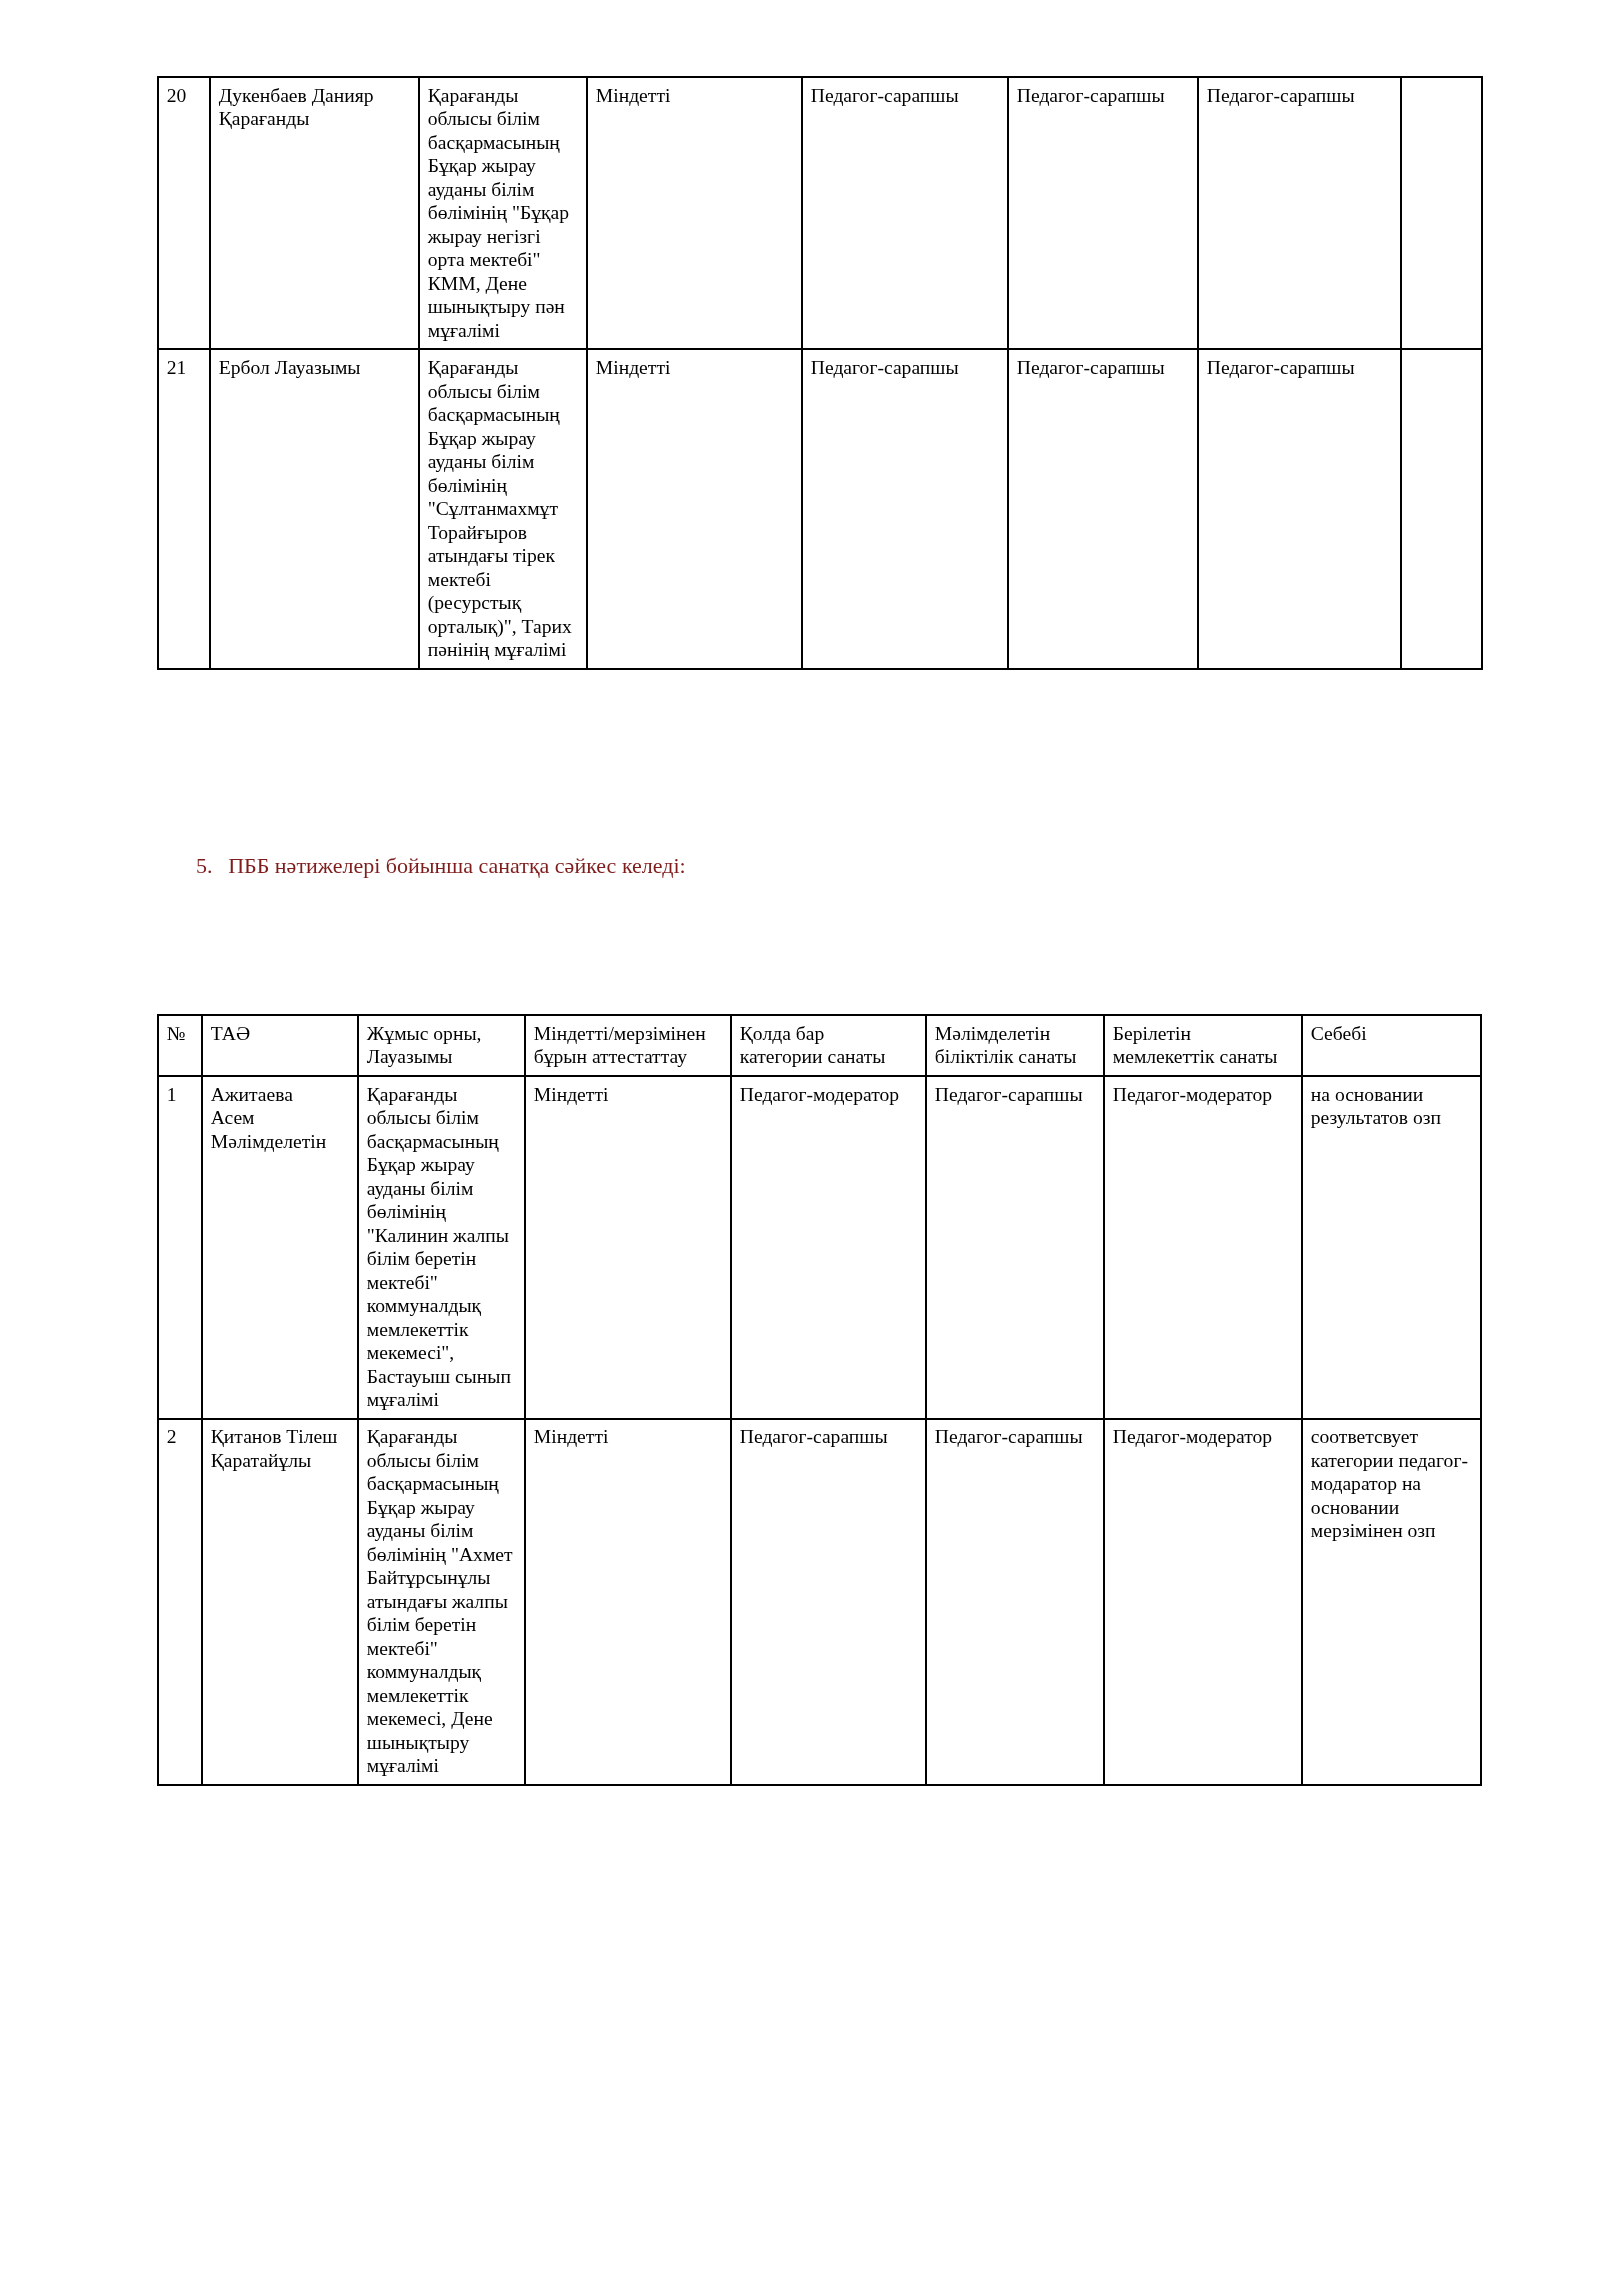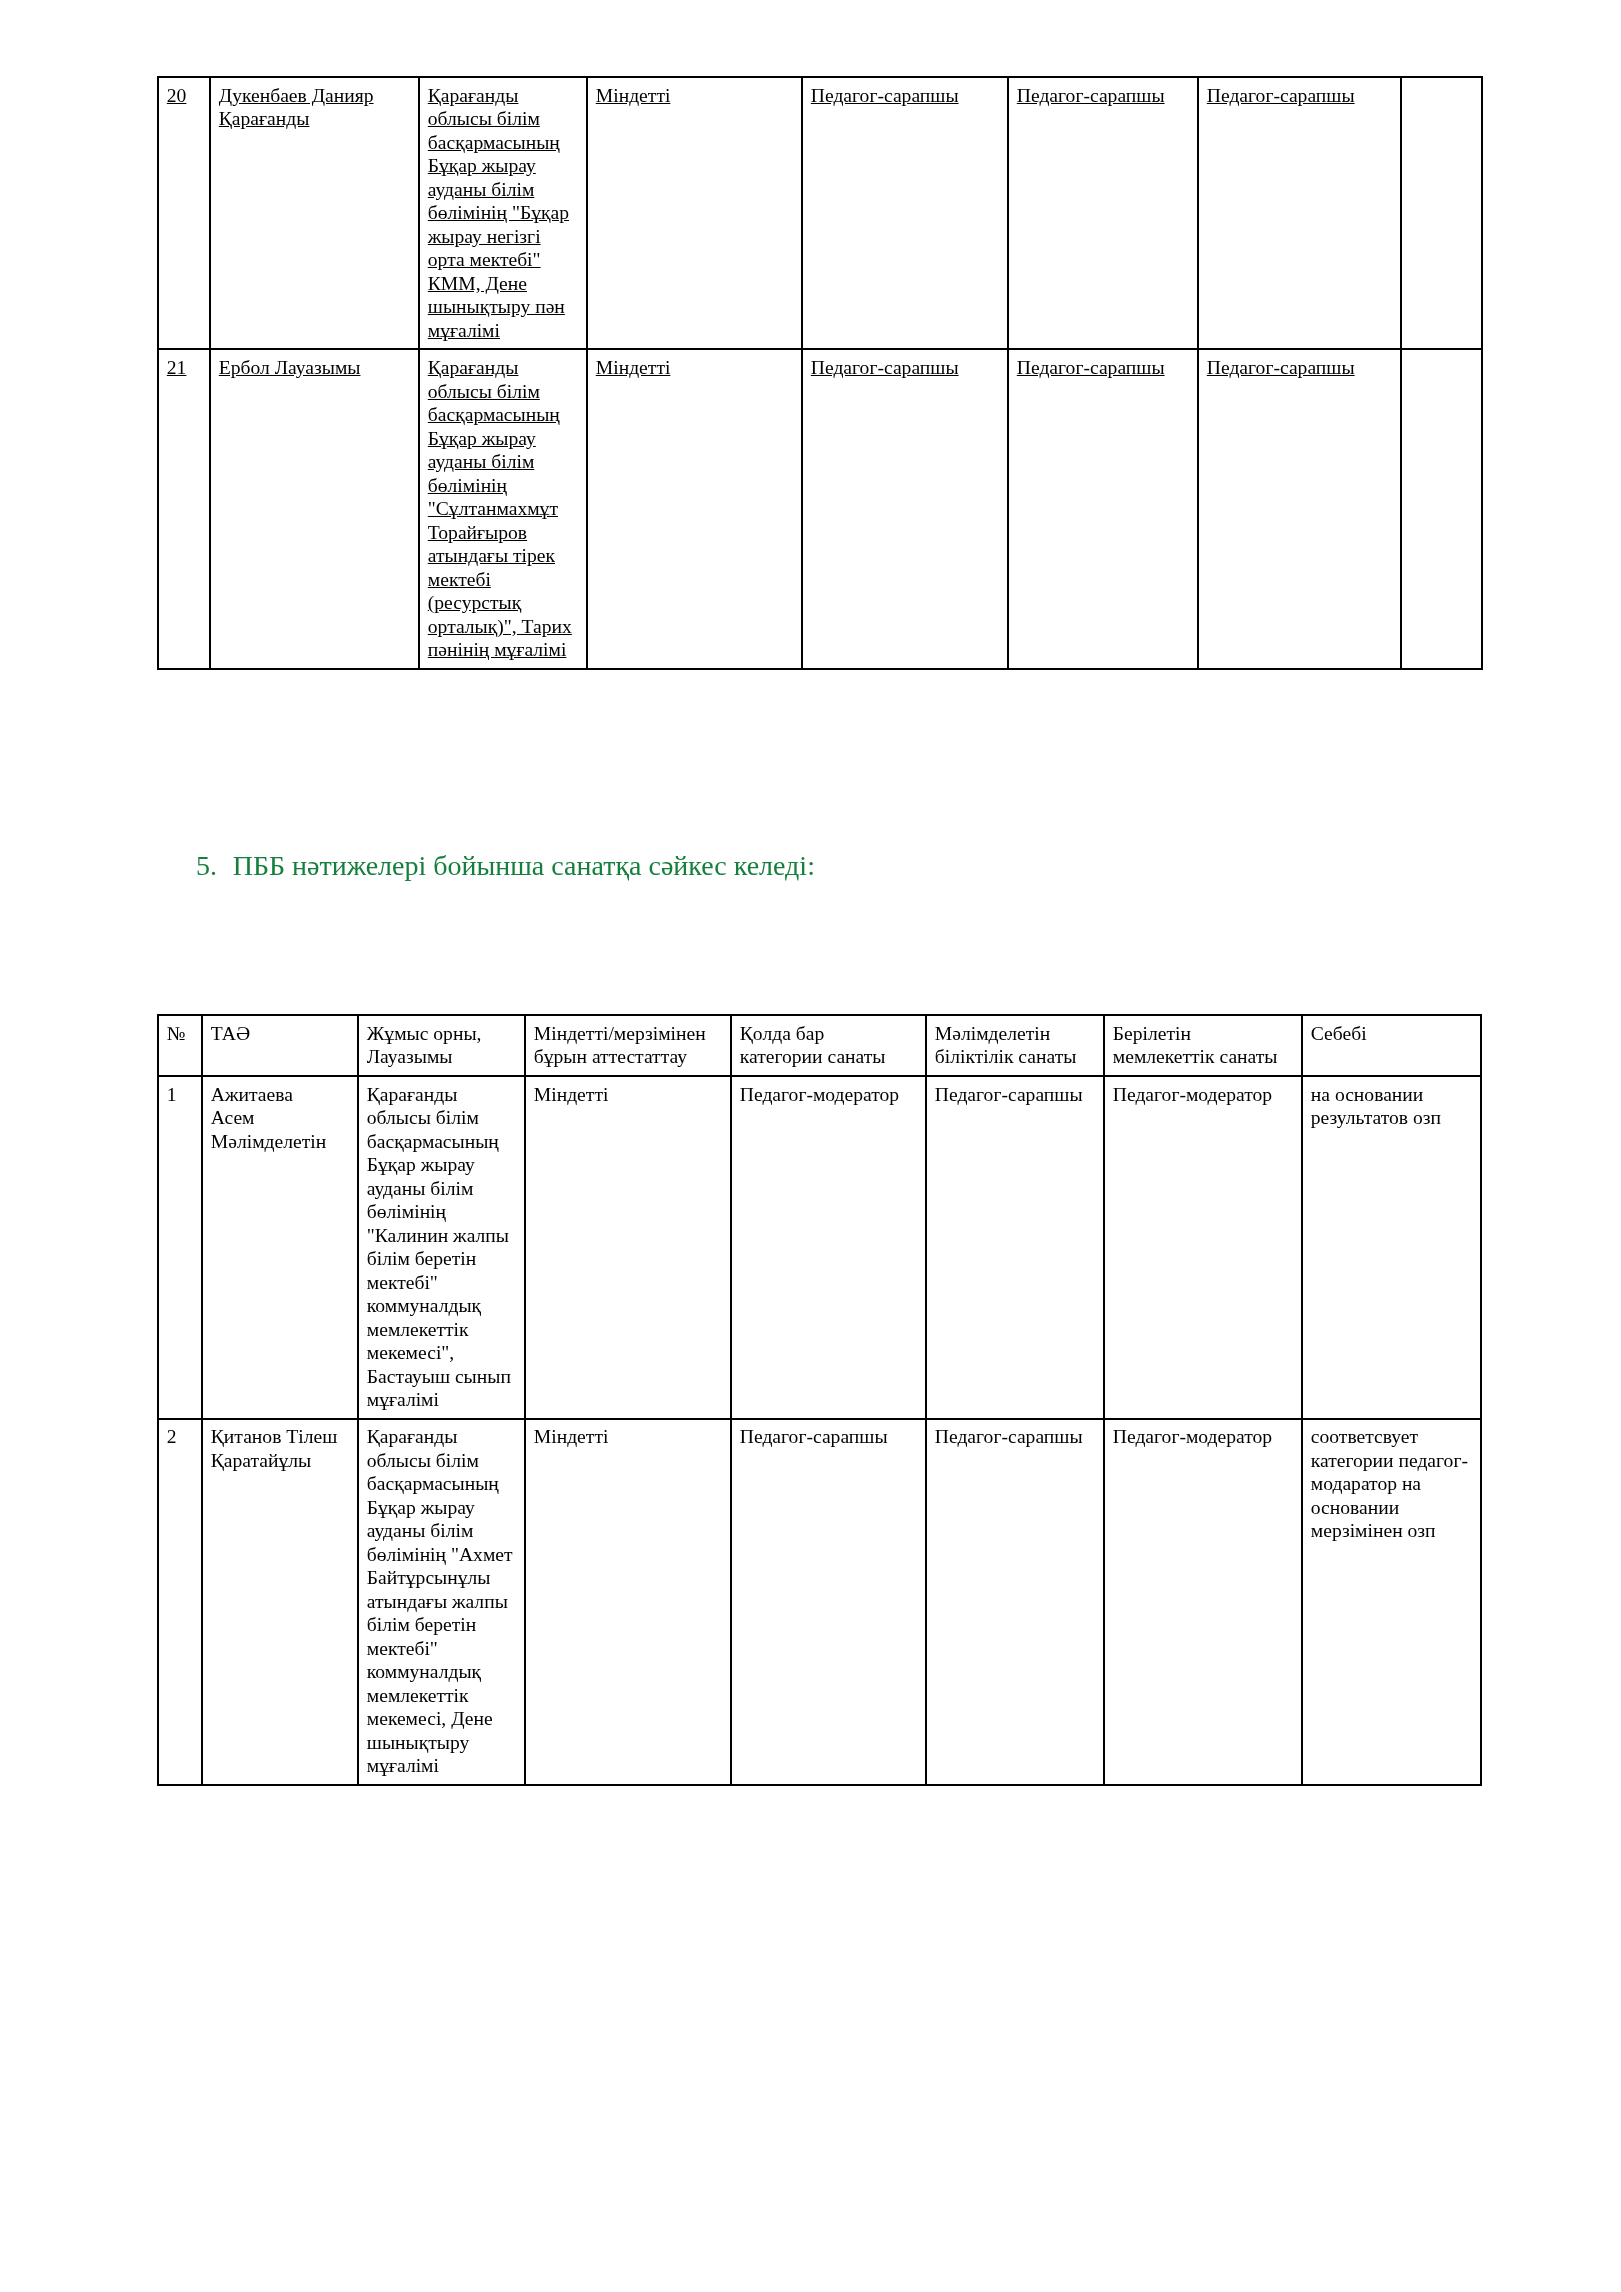--- a/index.html
+++ b/index.html
@@ -16,41 +16,41 @@
     font-family: "Liberation Serif", "DejaVu Serif", serif;
   }
   table.doc-table {
     position: absolute;
     border-collapse: collapse;
     table-layout: fixed;
     width: 1323px;
     left: 157px;
     border: 2.9px solid #000000;
   }
-  #table1 { top: 76px; text-decoration: underline; }
+  #table1 { top: 76px; }
   #table2 { top: 1014px; }
   .doc-table td, .doc-table th {
     border: 2px solid #000000;
     vertical-align: top;
     text-align: left;
     padding: 5.9px 7.8px;
     font-size: 19.6px;
     line-height: 23.5px;
     font-weight: normal;
     white-space: pre-line;
     word-wrap: break-word;
     overflow: hidden;
   }
   .section-heading {
     position: absolute;
     left: 196px;
     top: 851px;
-    font-size: 28px;
+    font-size: 22px;
     line-height: 29px;
-    color: #15803d;
+    color: #7f1d1d;
   }
   .section-heading .num {
     display: inline-block;
     margin-right: 15.7px;
   }
 </style>
 </head>
 <body>
 
 <div class="page">

